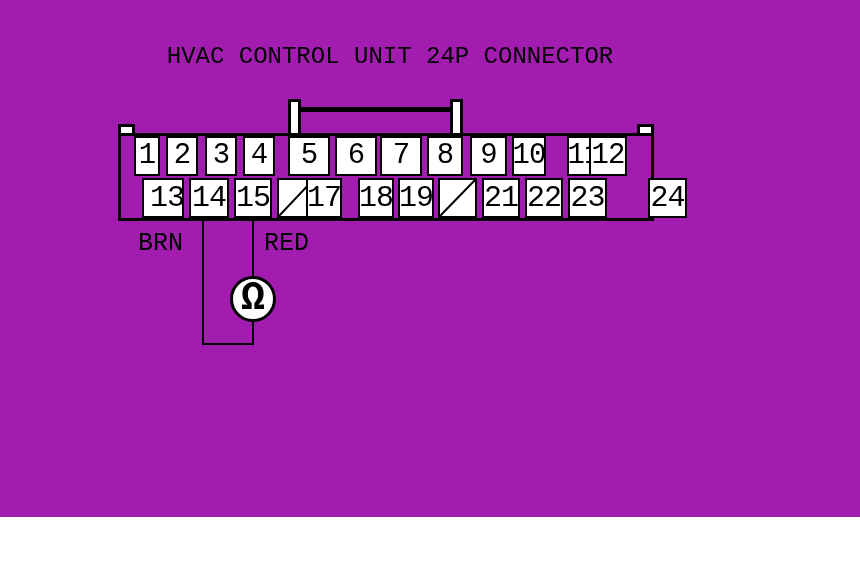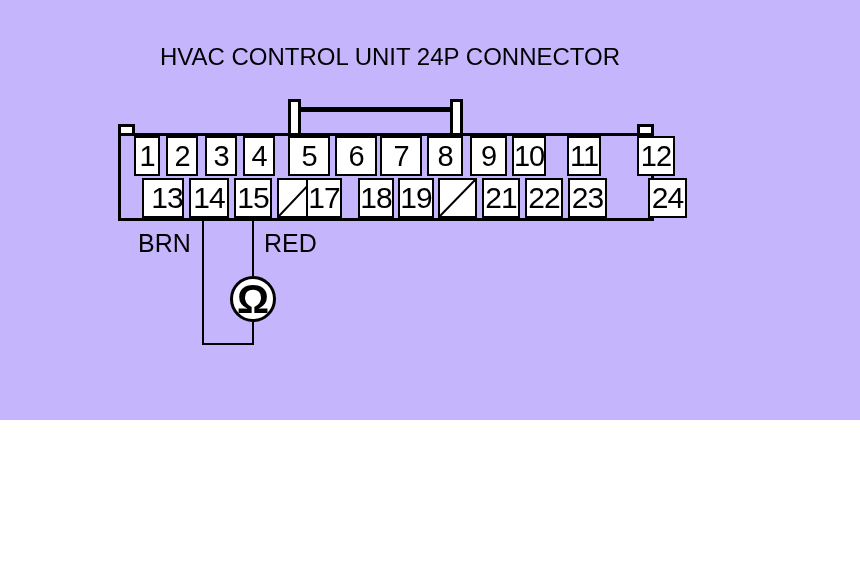--- a/index.html
+++ b/index.html
@@ -1,18 +1,18 @@
 <!DOCTYPE html>
 <html><head>
 <meta charset="utf-8">
 <style>
   html,body { margin:0; padding:0; background:#fff; }
   .canvas {
-    position:relative; width:860px; height:420px; background:#c4b5fd;
-    font-family:Liberation Sans, sans-serif; color:#000; overflow:hidden;
+    position:relative; width:860px; height:517px; background:#a21caf;
+    font-family:Liberation Mono, monospace; color:#000; overflow:hidden;
   }
   .title {
     position:absolute; left:130px; top:44px; width:520px;
     font-size:24px; line-height:26px; text-align:center; white-space:nowrap;
   }
   
   .body-rect {
     position:absolute; left:118px; top:133px; width:536px; height:88px;
     border:3px solid #000; box-sizing:border-box; background:transparent;
   }
@@ -80,21 +80,21 @@
     <div class="cell" style="left:166px;width:32px;">2</div>
     <div class="cell" style="left:205px;width:32px;">3</div>
     <div class="cell" style="left:243px;width:32px;">4</div>
     <div class="cell" style="left:288px;width:42px;">5</div>
     <div class="cell" style="left:335px;width:42px;">6</div>
     <div class="cell" style="left:380px;width:42px;">7</div>
     <div class="cell" style="left:427px;width:36px;">8</div>
     <div class="cell" style="left:470px;width:37px;">9</div>
     <div class="cell" style="left:512px;width:34px;">10</div>
     <div class="cell" style="left:551px;width:34px;margin-left:16px;">11</div>
-    <div class="cell" style="left:589px;width:38px;margin-left:48px;">12</div>
+    <div class="cell" style="left:589px;width:38px;">12</div>
   </div>
 
   <div class="pin-row bottom">
     <div class="cell" style="left:142px;width:42px;padding-left:8px;">13</div>
     <div class="cell" style="left:189px;width:40px;">14</div>
     <div class="cell" style="left:234px;width:38px;">15</div>
     <div class="cell cell-empty" style="left:277px;width:38px;">
       <svg viewBox="0 0 34 36" preserveAspectRatio="none">
           <line x1="0" y1="36" x2="34" y2="0" stroke="#000" stroke-width="2"></line>
         </svg>

